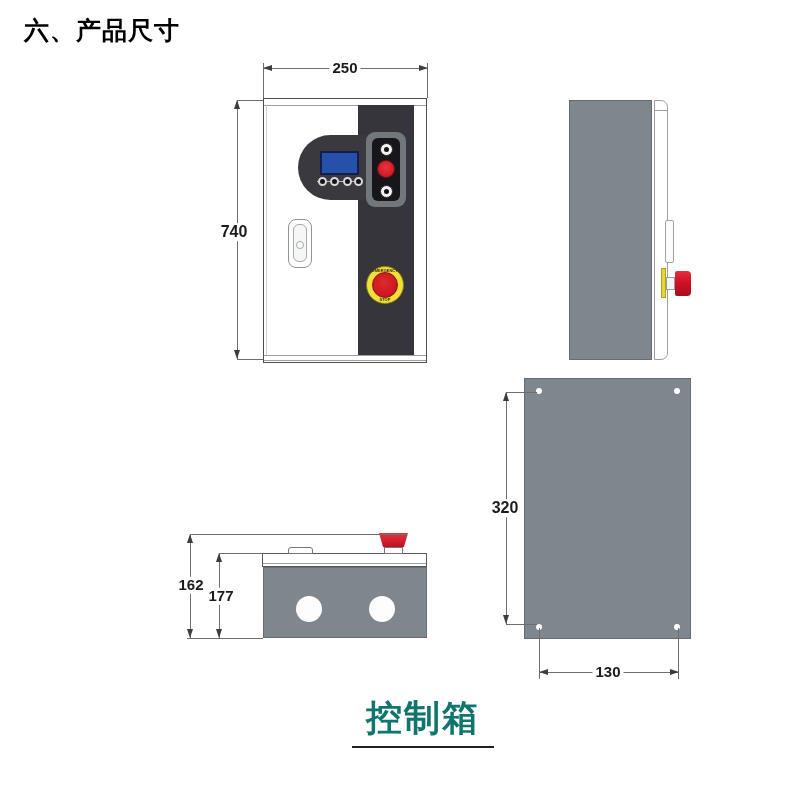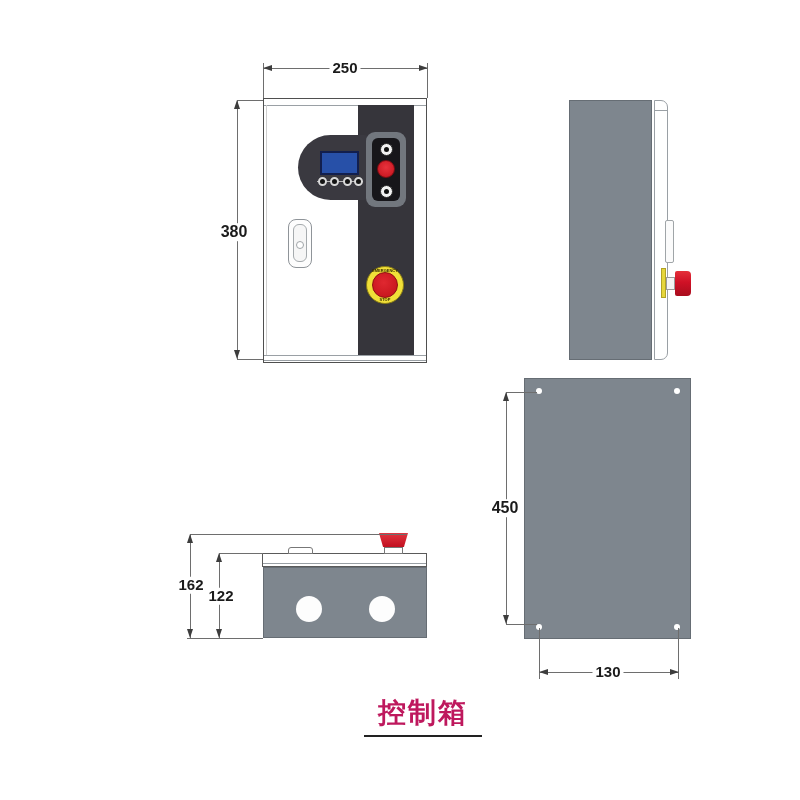--- a/index.html
+++ b/index.html
@@ -26,34 +26,35 @@
   .arr-down { border-left:3.5px solid transparent; border-right:3.5px solid transparent; border-top:9px solid #3d3d3d; }
   .arr-left { border-top:3.5px solid transparent; border-bottom:3.5px solid transparent; border-right:9px solid #3d3d3d; }
   .arr-right{ border-top:3.5px solid transparent; border-bottom:3.5px solid transparent; border-left:9px solid #3d3d3d; }
   .circ { position:absolute; border-radius:50%; }
   .section-title{
     position:absolute; left:24px; top:14px;
     font-size:25px; font-weight:bold; color:#000; letter-spacing:1px;
   }
   .figure-caption{
     position:absolute; left:423px; top:694px; transform:translateX(-50%);
-    font-size:28px; font-weight:bold; color:#be185d;
+    font-size:36px; font-weight:bold; color:#0f766e;
     border-bottom:2px solid #222; padding:0 14px 3px;
     letter-spacing:2px;
   }
   .estop-text{
     position:absolute; left:0; width:100%; text-align:center;
     font-size:4px; font-weight:bold; color:#3a3000; letter-spacing:0; line-height:1;
   }
 </style>
 </head>
 <body>
 
 <div id="canvas">
 
+  <div class="section-title">六、产品尺寸</div>
 
   <div class="abs" style="left:263px; top:98px; width:164px; height:265px; background:#fff; border:1px solid #4f4f4f;"></div>
   <div class="hline faint" style="left:264px; top:105px; width:162px;"></div>
   <div class="hline faint" style="left:264px; top:355px; width:162px;"></div>
   <div class="hline faint" style="left:264px; top:360px; width:162px;"></div>
   <div class="vline" style="left:266px; top:105px; height:250px; border-color:#cfcfcf;"></div>
 
   <div class="abs" style="left:358px; top:105px; width:56px; height:250px; background:#36353b;"></div>
 
   <div class="abs" style="left:298px; top:135px; width:74px; height:65px; background:#3a3940; border-radius:33px 8px 8px 33px;"></div>
@@ -89,42 +90,42 @@
   <div class="hline" style="left:263px; top:68px; width:164px;"></div>
   <div class="arr arr-left" style="left:263px; top:64.5px;"></div>
   <div class="arr arr-right" style="left:419px; top:64.5px;"></div>
   <div class="dim-label" style="left:345px; top:68px;">250</div>
 
   <div class="vline" style="left:237px; top:100px; height:259px;"></div>
   <div class="hline" style="left:237px; top:100px; width:26px;"></div>
   <div class="hline" style="left:237px; top:359px; width:26px;"></div>
   <div class="arr arr-up" style="left:233.5px; top:100px;"></div>
   <div class="arr arr-down" style="left:233.5px; top:350px;"></div>
-  <div class="dim-label" style="left:234px; top:232px; font-size:16px;">380</div>
+  <div class="dim-label" style="left:234px; top:232px; font-size:16px;">740</div>
 
   <div class="abs" style="left:569px; top:100px; width:83px; height:260px; background:#7e868e; border:1px solid #666d74;"></div>
   <div class="abs" style="left:654px; top:100px; width:14px; height:260px; background:#fff; border:1px solid #9aa0a5; border-radius:0 7px 7px 0;"></div>
   <div class="hline faint" style="left:655px; top:110px; width:12px;"></div>
   <div class="abs" style="left:665px; top:220px; width:9px; height:43px; background:#fbfbfb; border:1px solid #a0a5a8; border-radius:2px;"></div>
   <div class="abs" style="left:661px; top:268px; width:5px; height:30px; background:#e6d63c; border:1px solid #b1a226;"></div>
   <div class="abs" style="left:666px; top:277px; width:9px; height:13px; background:#f4f4f4; border:1px solid #9b9b9b;"></div>
   <div class="abs" style="left:675px; top:271px; width:16px; height:25px; background:linear-gradient(180deg,#e4303a 0%,#cf1126 45%,#a90d1d 100%); border-radius:2px 4px 4px 2px;"></div>
 
   <div class="abs" style="left:524px; top:378px; width:167px; height:261px; background:#7e868e; border:1px solid #666d74;"></div>
   <div class="circ" style="left:536px; top:388px; width:6px; height:6px; background:#fff;"></div>
   <div class="circ" style="left:674px; top:388px; width:6px; height:6px; background:#fff;"></div>
   <div class="circ" style="left:536px; top:624px; width:6px; height:6px; background:#fff;"></div>
   <div class="circ" style="left:674px; top:624px; width:6px; height:6px; background:#fff;"></div>
 
   <div class="vline" style="left:506px; top:392px; height:232px;"></div>
   <div class="hline" style="left:506px; top:392px; width:31px;"></div>
   <div class="hline" style="left:506px; top:624px; width:31px;"></div>
   <div class="arr arr-up" style="left:502.5px; top:392px;"></div>
   <div class="arr arr-down" style="left:502.5px; top:615px;"></div>
-  <div class="dim-label" style="left:505px; top:508px; font-size:16px;">450</div>
+  <div class="dim-label" style="left:505px; top:508px; font-size:16px;">320</div>
 
   <div class="vline" style="left:539px; top:628px; height:51px;"></div>
   <div class="vline" style="left:678px; top:628px; height:51px;"></div>
   <div class="hline" style="left:539px; top:672px; width:139px;"></div>
   <div class="arr arr-left" style="left:539px; top:668.5px;"></div>
   <div class="arr arr-right" style="left:670px; top:668.5px;"></div>
   <div class="dim-label" style="left:608px; top:672px;">130</div>
 
   <div class="abs" style="left:262px; top:553px; width:165px; height:14px; background:#fff; border:1px solid #5a5a5a;"></div>
   <div class="hline faint" style="left:263px; top:563px; width:163px;"></div>
@@ -139,17 +140,17 @@
   <div class="hline" style="left:190px; top:534px; width:217px;"></div>
   <div class="hline" style="left:187px; top:638px; width:76px;"></div>
   <div class="arr arr-up" style="left:186.5px; top:534px;"></div>
   <div class="arr arr-down" style="left:186.5px; top:629px;"></div>
   <div class="dim-label" style="left:191px; top:585px;">162</div>
 
   <div class="vline" style="left:219px; top:553px; height:85px;"></div>
   <div class="hline" style="left:219px; top:553px; width:44px;"></div>
   <div class="arr arr-up" style="left:215.5px; top:553px;"></div>
   <div class="arr arr-down" style="left:215.5px; top:629px;"></div>
-  <div class="dim-label" style="left:221px; top:596px;">122</div>
+  <div class="dim-label" style="left:221px; top:596px;">177</div>
 
   <div class="figure-caption">控制箱</div>
 
 </div>
 
 </body></html>

